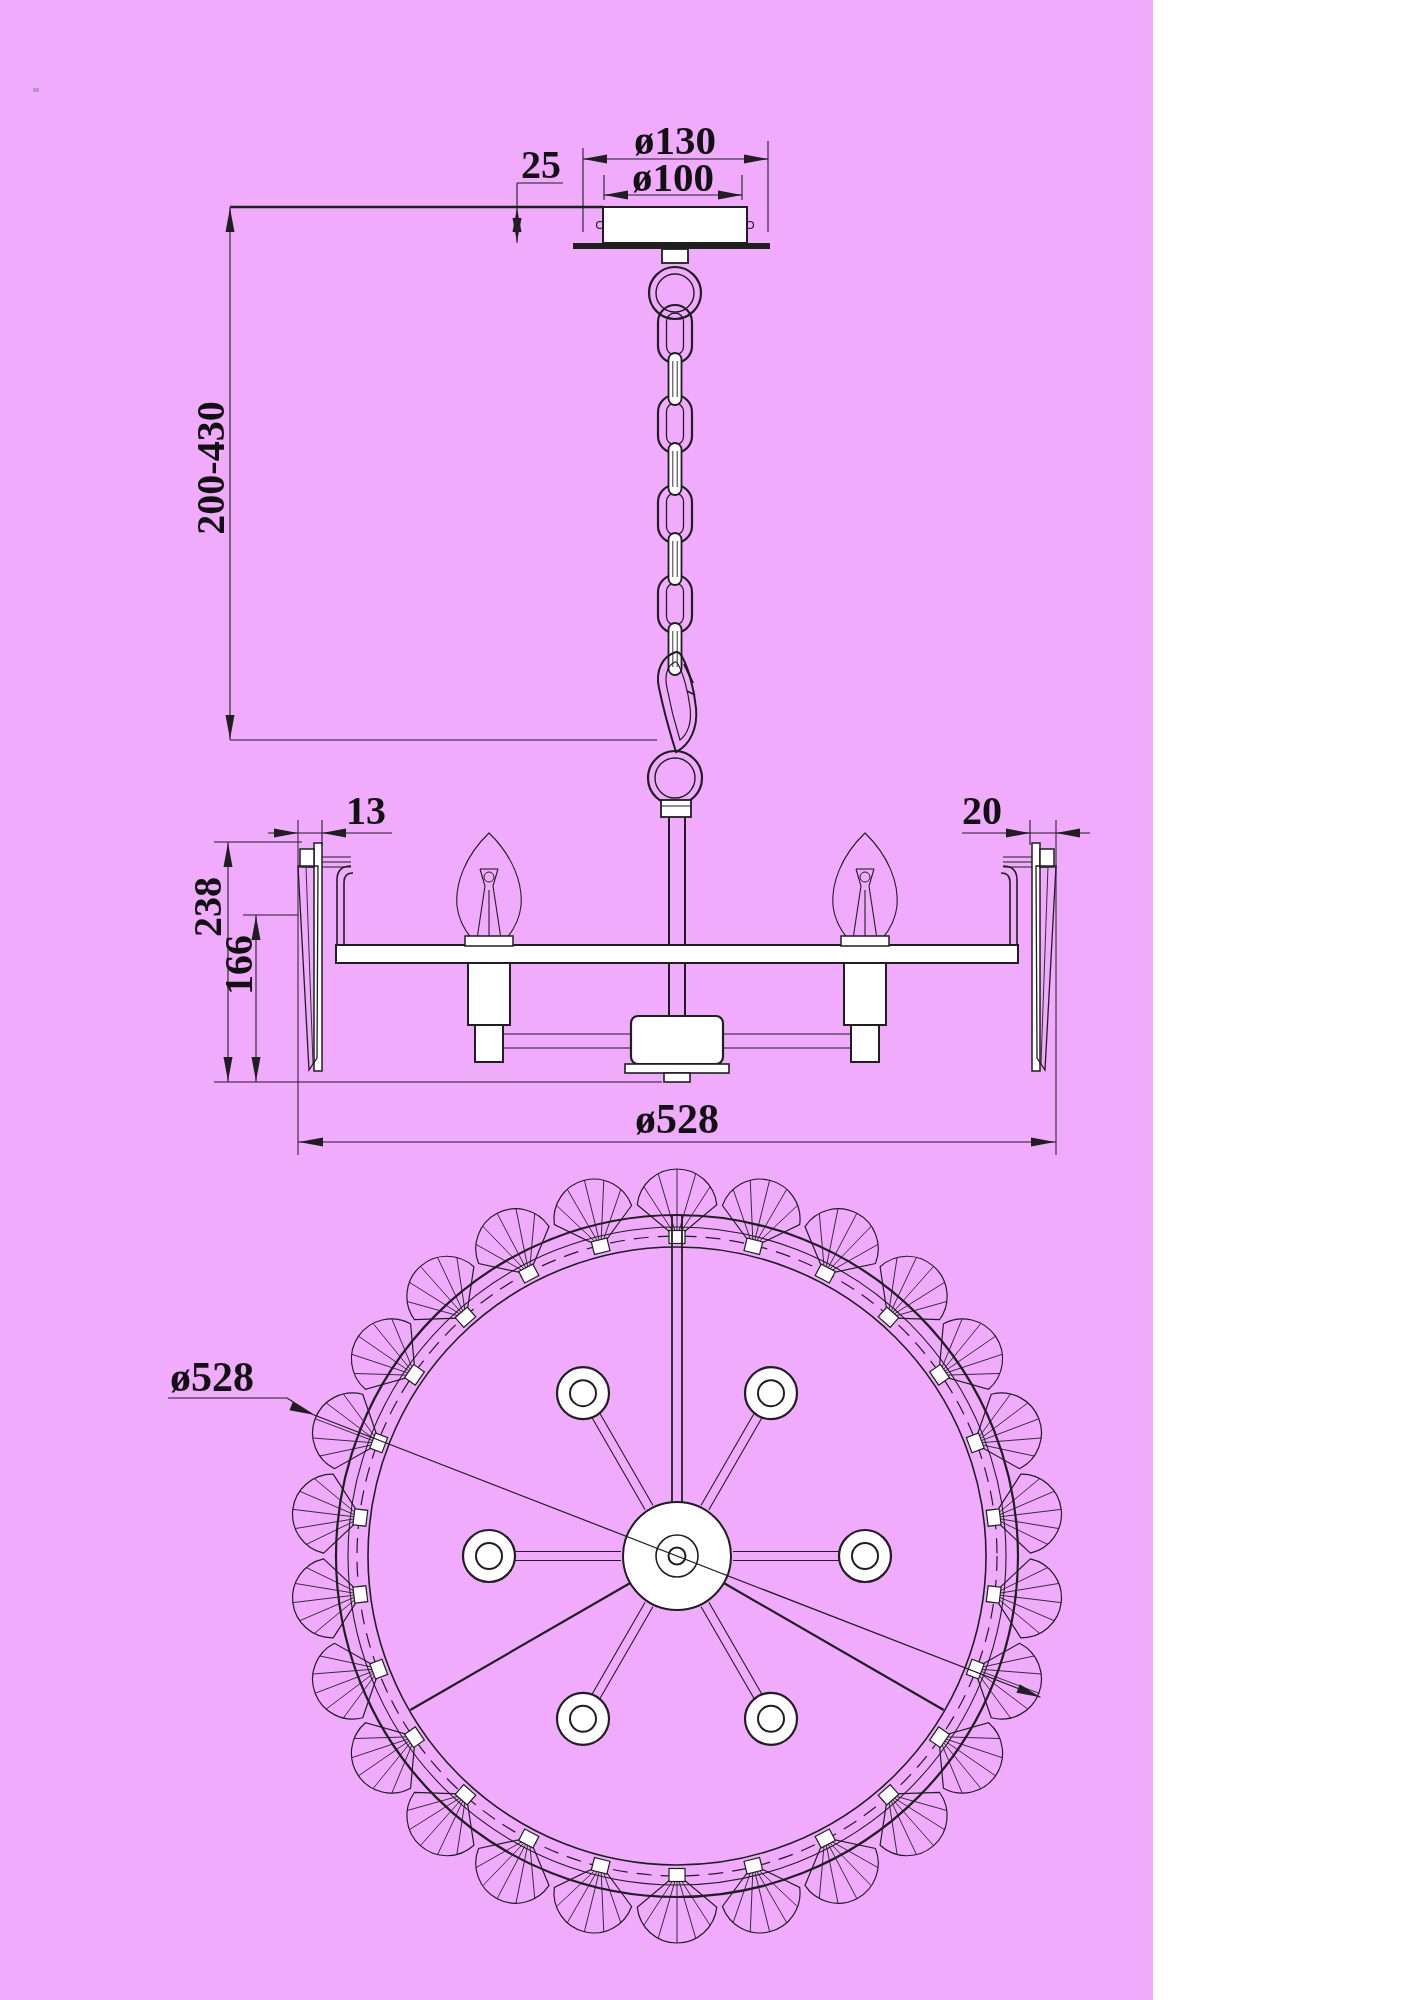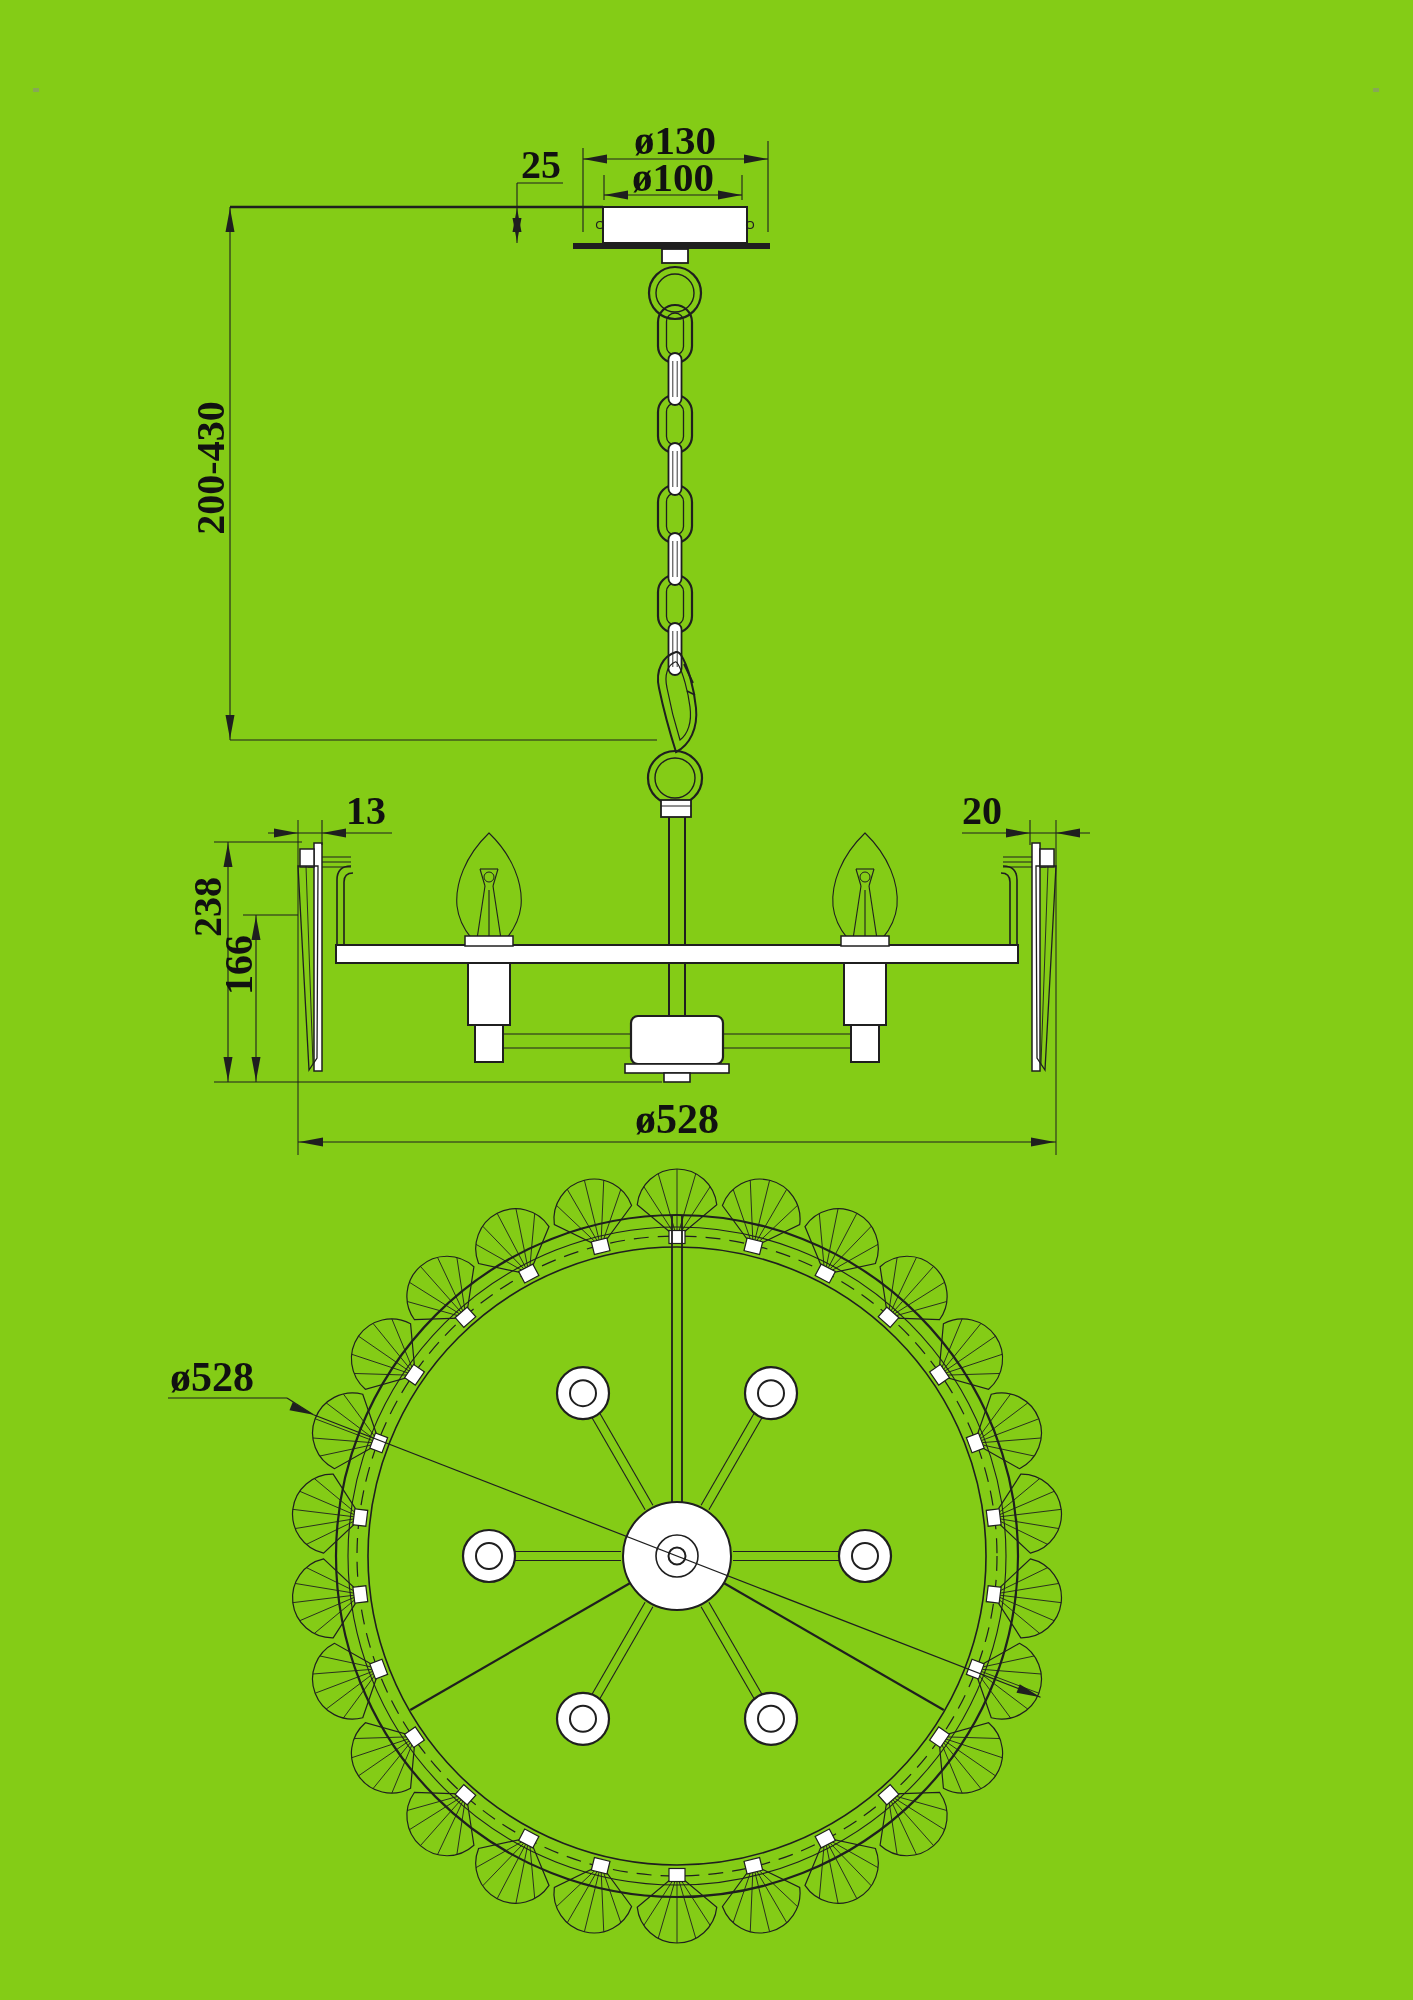--- a/index.html
+++ b/index.html
@@ -1,16 +1,16 @@
 <!DOCTYPE html>
 <html><head>
 <meta charset="utf-8">
 <style>
   html,body{margin:0;padding:0;background:#ffffff;}
-  .page{width:1413px;height:2000px;position:relative;background:#84cc16;overflow:hidden;}
+  .page{width:1153px;height:2000px;position:relative;background:#f0abfc;overflow:hidden;}
   svg{display:block;}
   text.dim{font-family:"Liberation Serif",serif;font-weight:bold;fill:#111;}
 </style>
 </head>
 <body>
 
 <div class="page">
 <svg id="dwg" width="1413" height="2000" viewBox="0 0 1413 2000">
 
   <g id="side-view" stroke="#1f1f1f" fill="none">

